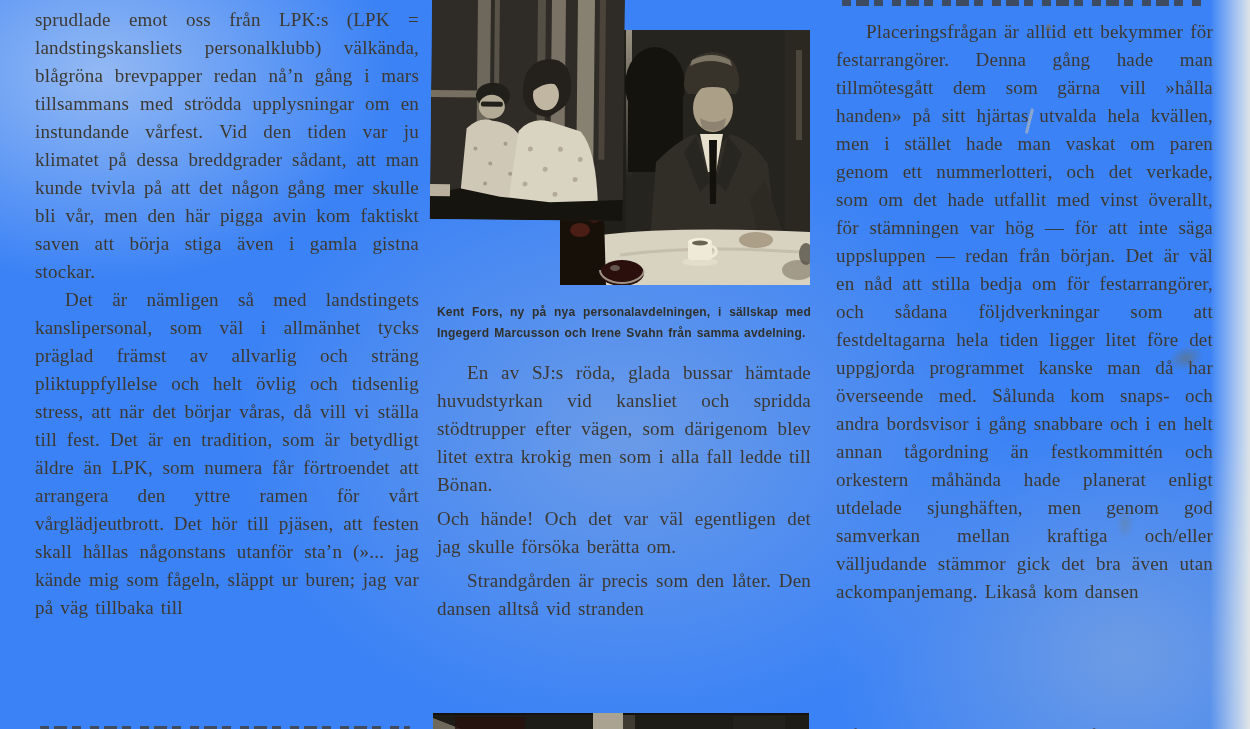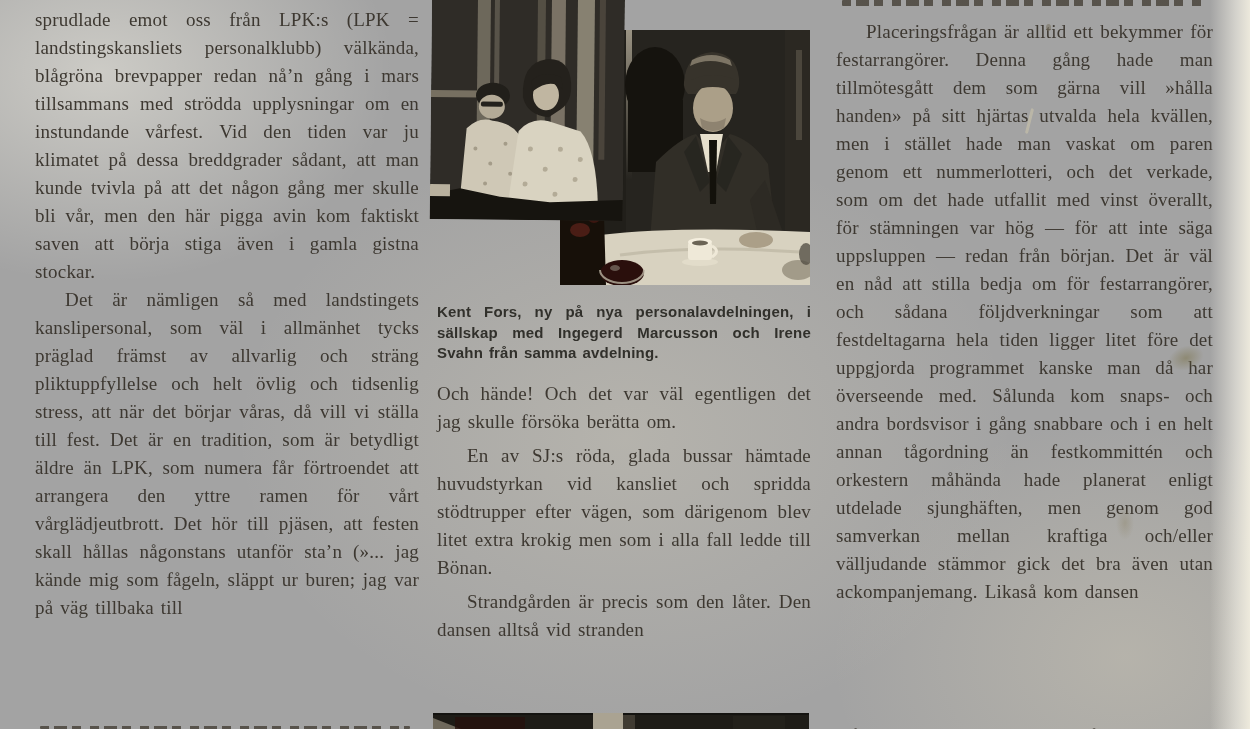--- a/index.html
+++ b/index.html
@@ -1,19 +1,19 @@
 <!DOCTYPE html>
 <html lang="sv"><head>
 <meta charset="utf-8">
 <style>
   html,body{margin:0;padding:0;}
   .page{
     position:relative;
     width:1250px;height:729px;
-    background:#a3a3a3;
+    background:#3b82f6;
     overflow:hidden;
     font-family:"Liberation Serif", serif;
     color:#3d3831;
   }
   .page::before{
     content:'';position:absolute;inset:0;pointer-events:none;
     background:
       radial-gradient(420px 300px at 8% 10%, rgba(255,252,240,.45), transparent 70%),
       radial-gradient(520px 400px at 50% 60%, rgba(228,220,196,.28), transparent 75%),
       radial-gradient(420px 340px at 90% 90%, rgba(224,215,188,.30), transparent 70%);
@@ -32,21 +32,21 @@
     text-align:justify;
     word-spacing:2px;letter-spacing:.2px;
   }
   p.indent{text-indent:30px;}
   .col-middle p.body-text + p.body-text{margin-top:6px;}
   .col-right p.body-text{margin-top:18px;}
   .caption{
     margin:14px 0 16px 0;
     font-family:"Liberation Sans", sans-serif;
     font-weight:bold;
-    font-size:15px;line-height:20.5px;
+    font-size:12px;line-height:20.5px;
     text-align:justify;
     word-spacing:1.5px;letter-spacing:.2px;
     color:#31302b;
   }
   .collage{position:relative;height:288px;}
   .photo{position:absolute;display:block;}
   .photo-right{left:123px;top:30px;width:250px;height:255px;}
   .photo-left{left:-5px;top:-2px;width:193px;height:221px;transform:rotate(.6deg);transform-origin:top left;}
   .photo-strip{position:absolute;left:433px;top:713px;width:376px;height:16px;}
   .cutline{
@@ -163,22 +163,22 @@
             <circle cx="125" cy="195" r="2.5" fill="#b3ab97"></circle>
           <circle cx="150" cy="160" r="2.5" fill="#b3ab97"></circle>
           <path d="M0 196 L30 190 L70 198 L120 203 L193 200 L193 221 L0 221 Z" fill="#16140f"></path>
           <rect x="0" y="186" width="20" height="12" fill="#b9b19e"></rect>
         </g>
       </svg>
     </div>
 
     <p class="caption">Kent Fors, ny på nya personalavdelningen, i sällskap med Ingegerd Marcusson och Irene Svahn från samma avdelning.</p>
 
+    <p class="body-text indent">En av SJ:s röda, glada bussar hämtade huvudstyrkan vid kansliet och spridda stödtrupper efter vägen, som därigenom blev litet extra krokig men som i alla fall ledde till Bönan.</p>
     <p class="body-text">Och hände! Och det var väl egentligen det jag skulle försöka berätta om.</p>
-    <p class="body-text indent">En av SJ:s röda, glada bussar hämtade huvudstyrkan vid kansliet och spridda stödtrupper efter vägen, som därigenom blev litet extra krokig men som i alla fall ledde till Bönan.</p>
     <p class="body-text indent">Strandgården är precis som den låter. Den dansen alltså vid stranden</p>
   </div>
 
   <div class="col col-right">
     <p class="body-text indent">Placeringsfrågan är alltid ett bekymmer för festarrangörer. Denna gång hade man tillmötesgått dem som gärna vill »hålla handen» på sitt hjärtas utvalda hela kvällen, men i stället hade man vaskat om paren genom ett nummerlotteri, och det verkade, som om det hade utfallit med vinst överallt, för stämningen var hög — för att inte säga uppsluppen — redan från början. Det är väl en nåd att stilla bedja om för festarrangörer, och sådana följdverkningar som att festdeltagarna hela tiden ligger litet före det uppgjorda programmet kanske man då har överseende med. Sålunda kom snaps- och andra bordsvisor i gång snabbare och i en helt annan tågordning än festkommittén och orkestern måhända hade planerat enligt utdelade sjunghäften, men genom god samverkan mellan kraftiga och/eller välljudande stämmor gick det bra även utan ackompanjemang. Likaså kom dansen</p>
   </div>
 
   <div class="cutline cutline-top-right"></div>
   <div class="cutline cutline-bottom-left"></div>
   <div class="partial-line">igång, redan till middagsunderhåll</div>

